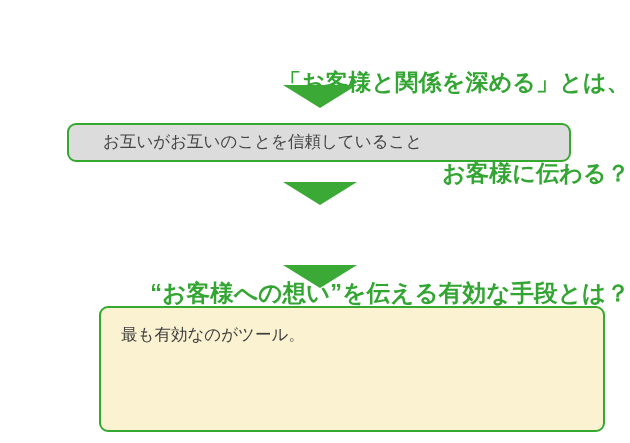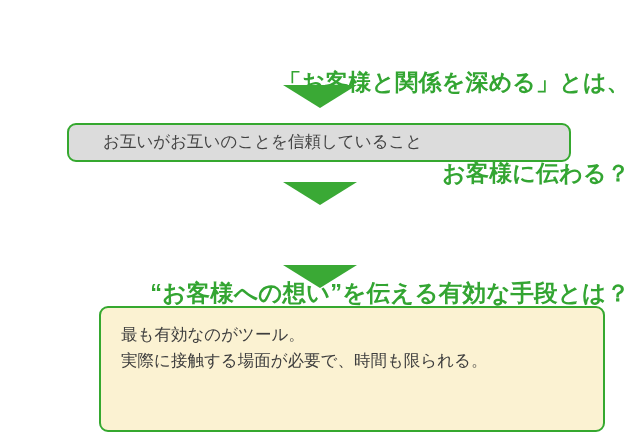--- a/index.html
+++ b/index.html
@@ -127,16 +127,15 @@
   <div class="arrow arrow-2"></div>
 
   <div class="heading heading-sub">
     <span class="heading-line">“お客様への想い”を伝える有効な手段とは？</span>
   </div>
 
   <div class="arrow arrow-3"></div>
 
   <div class="box box-cream">
     <span class="line">最も有効なのがツール。</span>
-    <span class="line">実際に接触する場面が必要で、時間も限られる。</span>
   </div>
 
 </div>
 
 </body></html>

